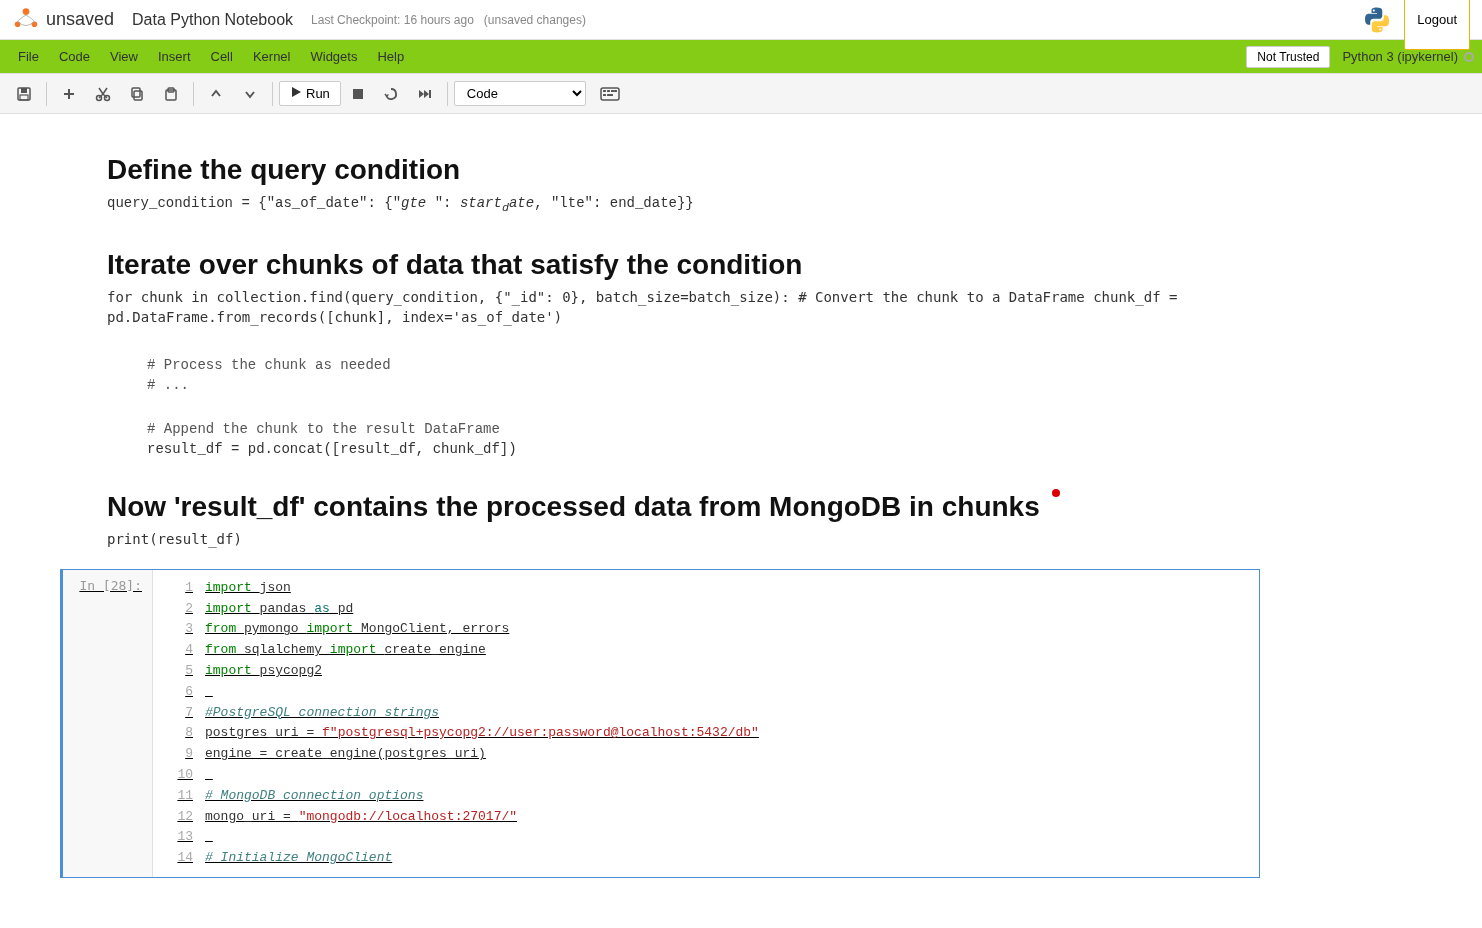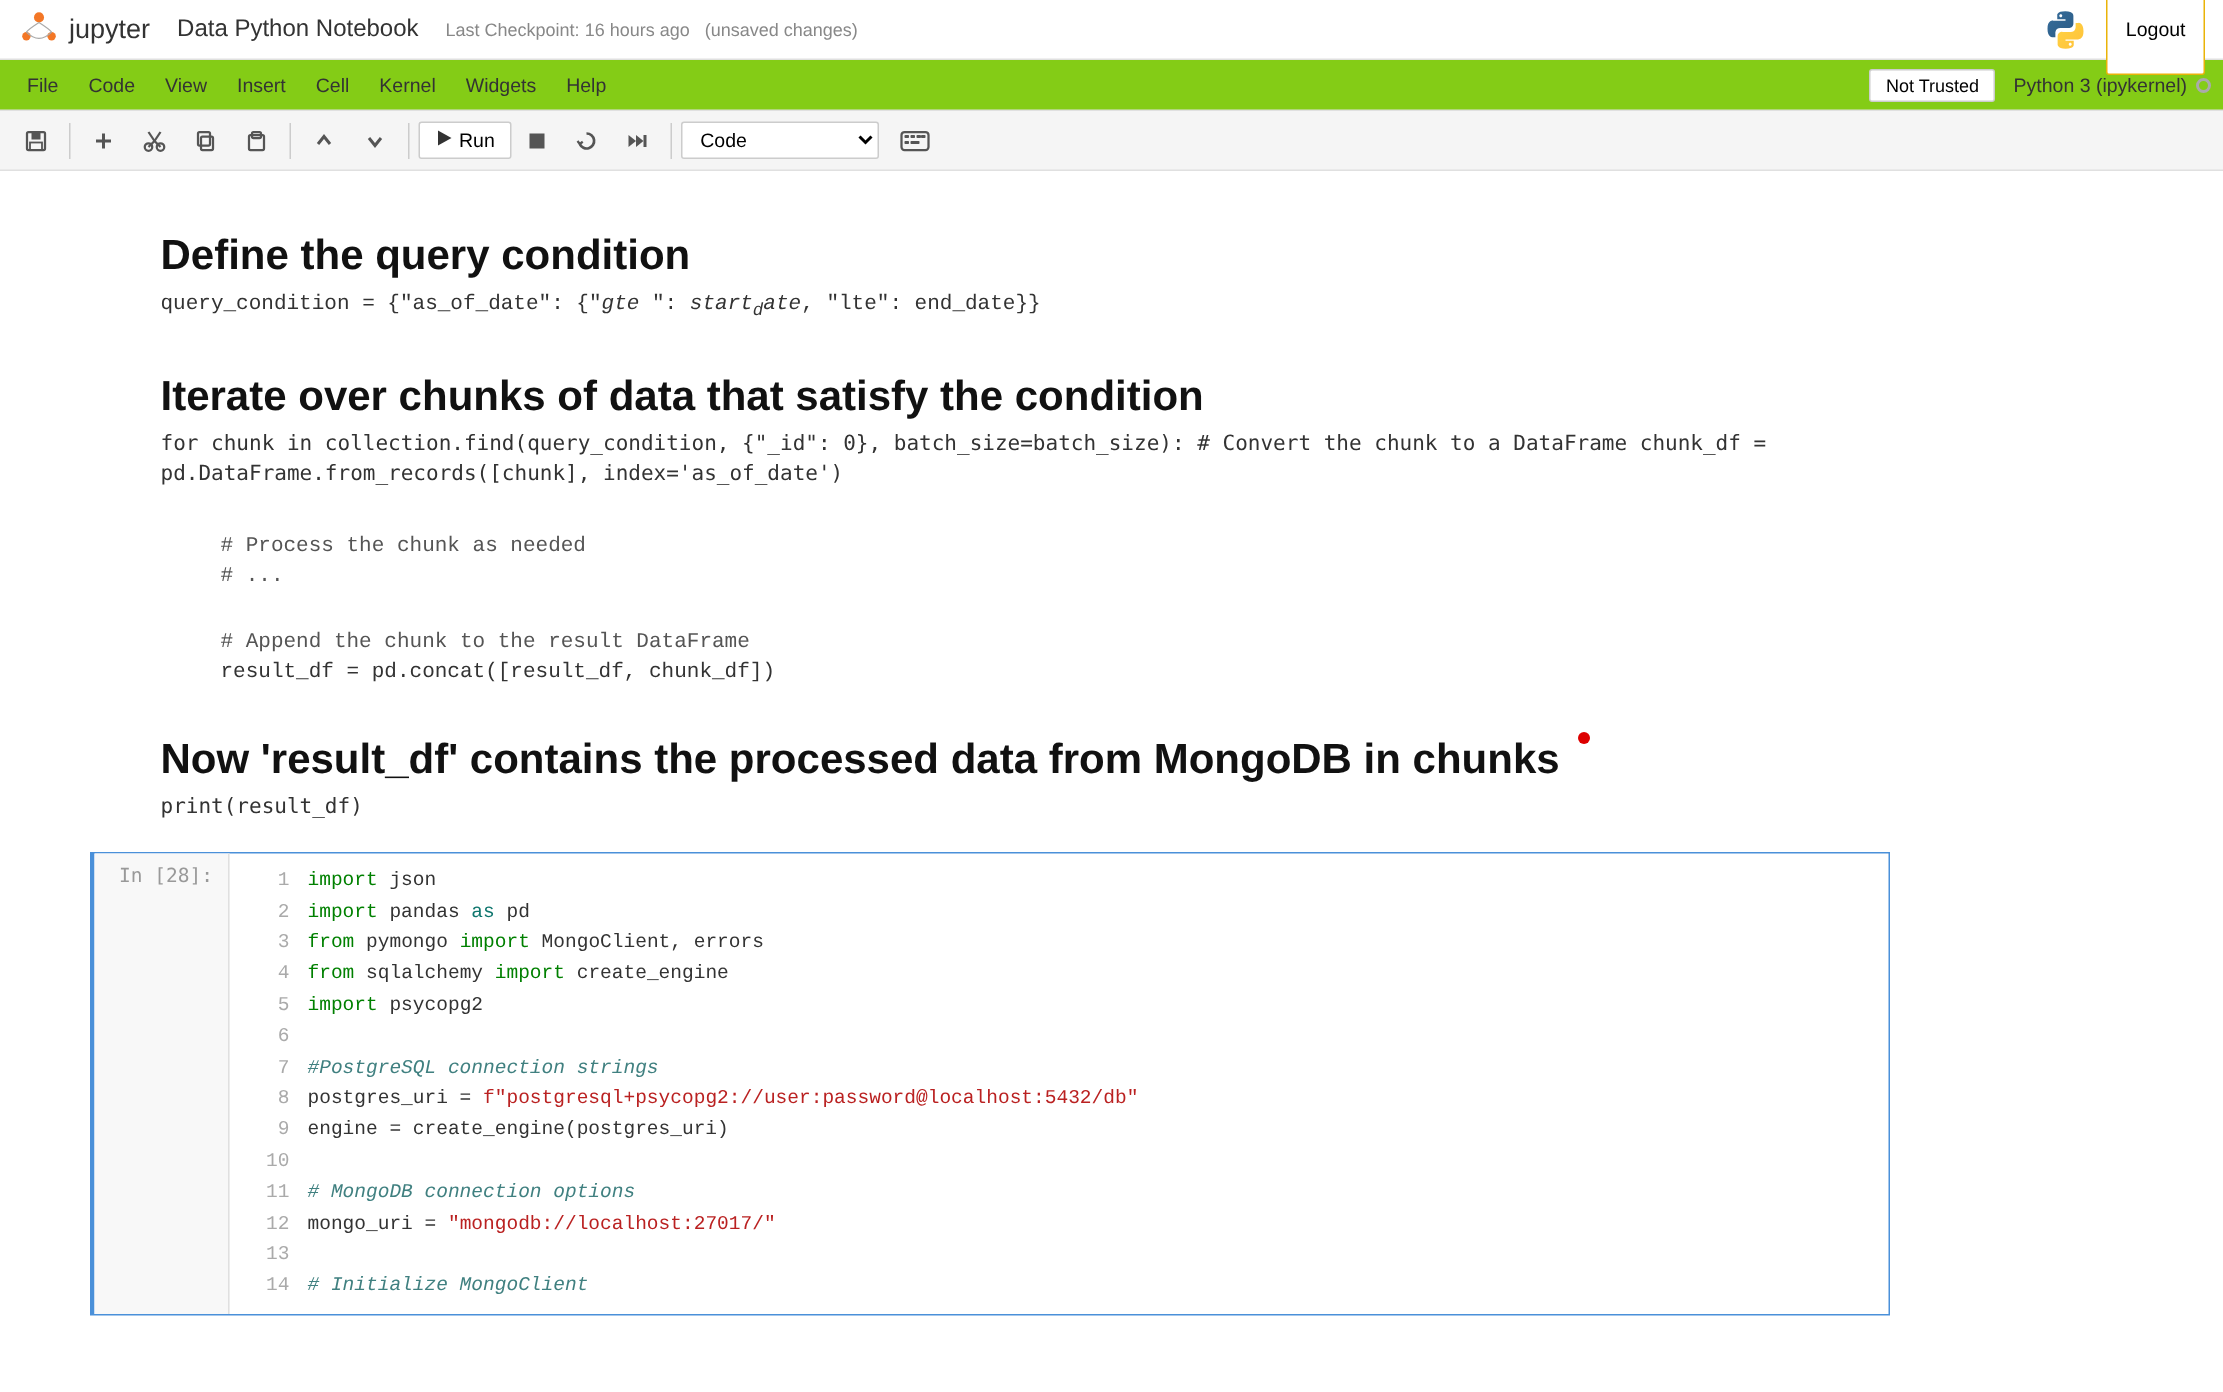--- a/index.html
+++ b/index.html
@@ -82,21 +82,21 @@
     }
 
     
     .markdown-cell { padding: 10px 0; margin-left: 47px; }
     .markdown-h2 { font-size: 28px; font-weight: 700; color: #111; margin: 10px 0 8px 0; }
     .markdown-p { font-size: 14px; color: #333; margin: 4px 0; font-family: monospace; }
 
     
     .code-cell {
       display: flex; border: 1px solid #4a90d9; border-left: 3px solid #4a90d9;
-      margin: 8px 0; background: #fff;
+      margin: 8px 0; background: #fff; text-decoration: underline;
     }
     .cell-prompt {
       min-width: 90px; padding: 8px 10px; color: #999; font-size: 13px;
       font-family: monospace; text-align: right; background: #f8f8f8;
       border-right: 1px solid #e0e0e0; user-select: none;
     }
     .cell-input {
       flex: 1; padding: 8px 12px; font-family: 'Courier New', monospace;
       font-size: 13px; line-height: 1.6; overflow-x: auto;
     }
@@ -136,21 +136,21 @@
     <div class="jupyter-logo">
 
       <svg class="jupyter-logo-icon" viewBox="0 0 100 100">
         <circle cx="50" cy="20" r="12" fill="#F37726"></circle>
         <circle cx="80" cy="65" r="10" fill="#F37726"></circle>
         <circle cx="20" cy="65" r="10" fill="#F37726"></circle>
         <path d="M50 32 Q75 48 80 55" stroke="#aaa" stroke-width="3" fill="none"></path>
         <path d="M50 32 Q25 48 20 55" stroke="#aaa" stroke-width="3" fill="none"></path>
         <path d="M80 55 Q50 85 20 55" stroke="#aaa" stroke-width="3" fill="none"></path>
       </svg>
-      <span class="jupyter-brand">jupyter</span>
+      <span class="jupyter-brand">unsaved</span>
     </div>
     <span class="notebook-title">Data Python Notebook</span>
     <span class="checkpoint-info">
       <span>Last Checkpoint: 16 hours ago</span>
       &nbsp;
       <span>(unsaved changes)</span>
     </span>
   </div>
   <div id="topbar-right">
 

